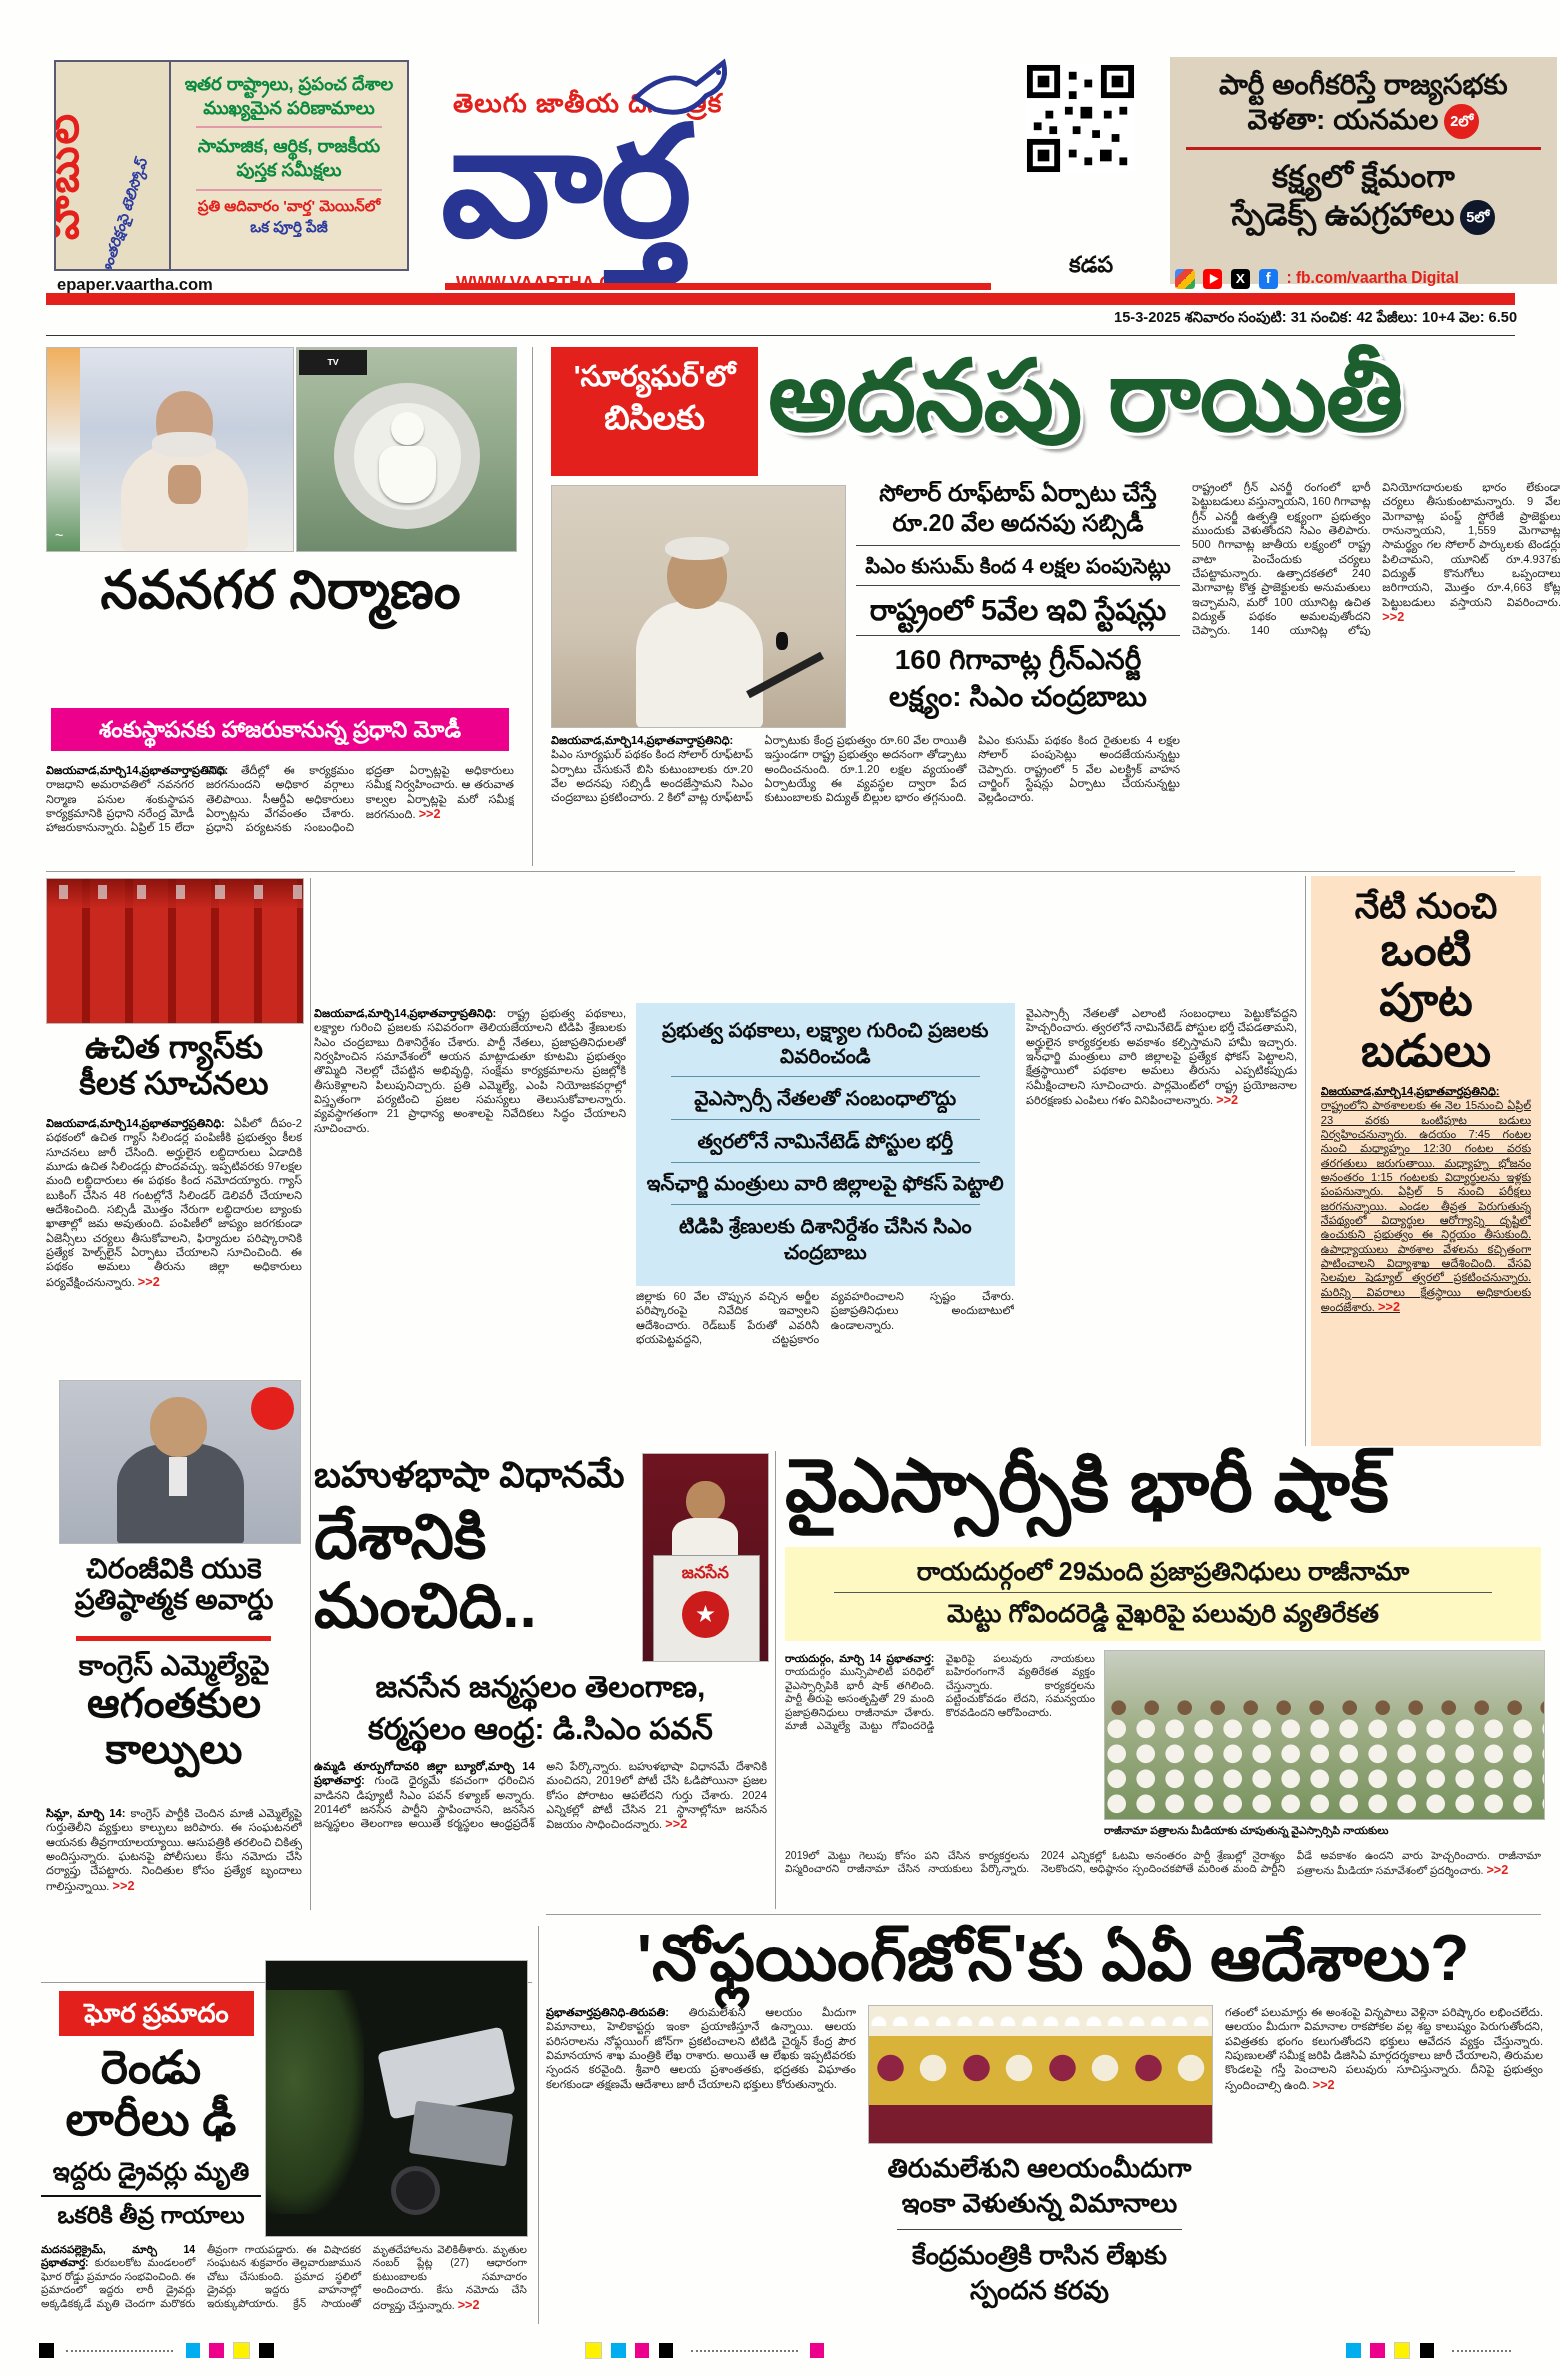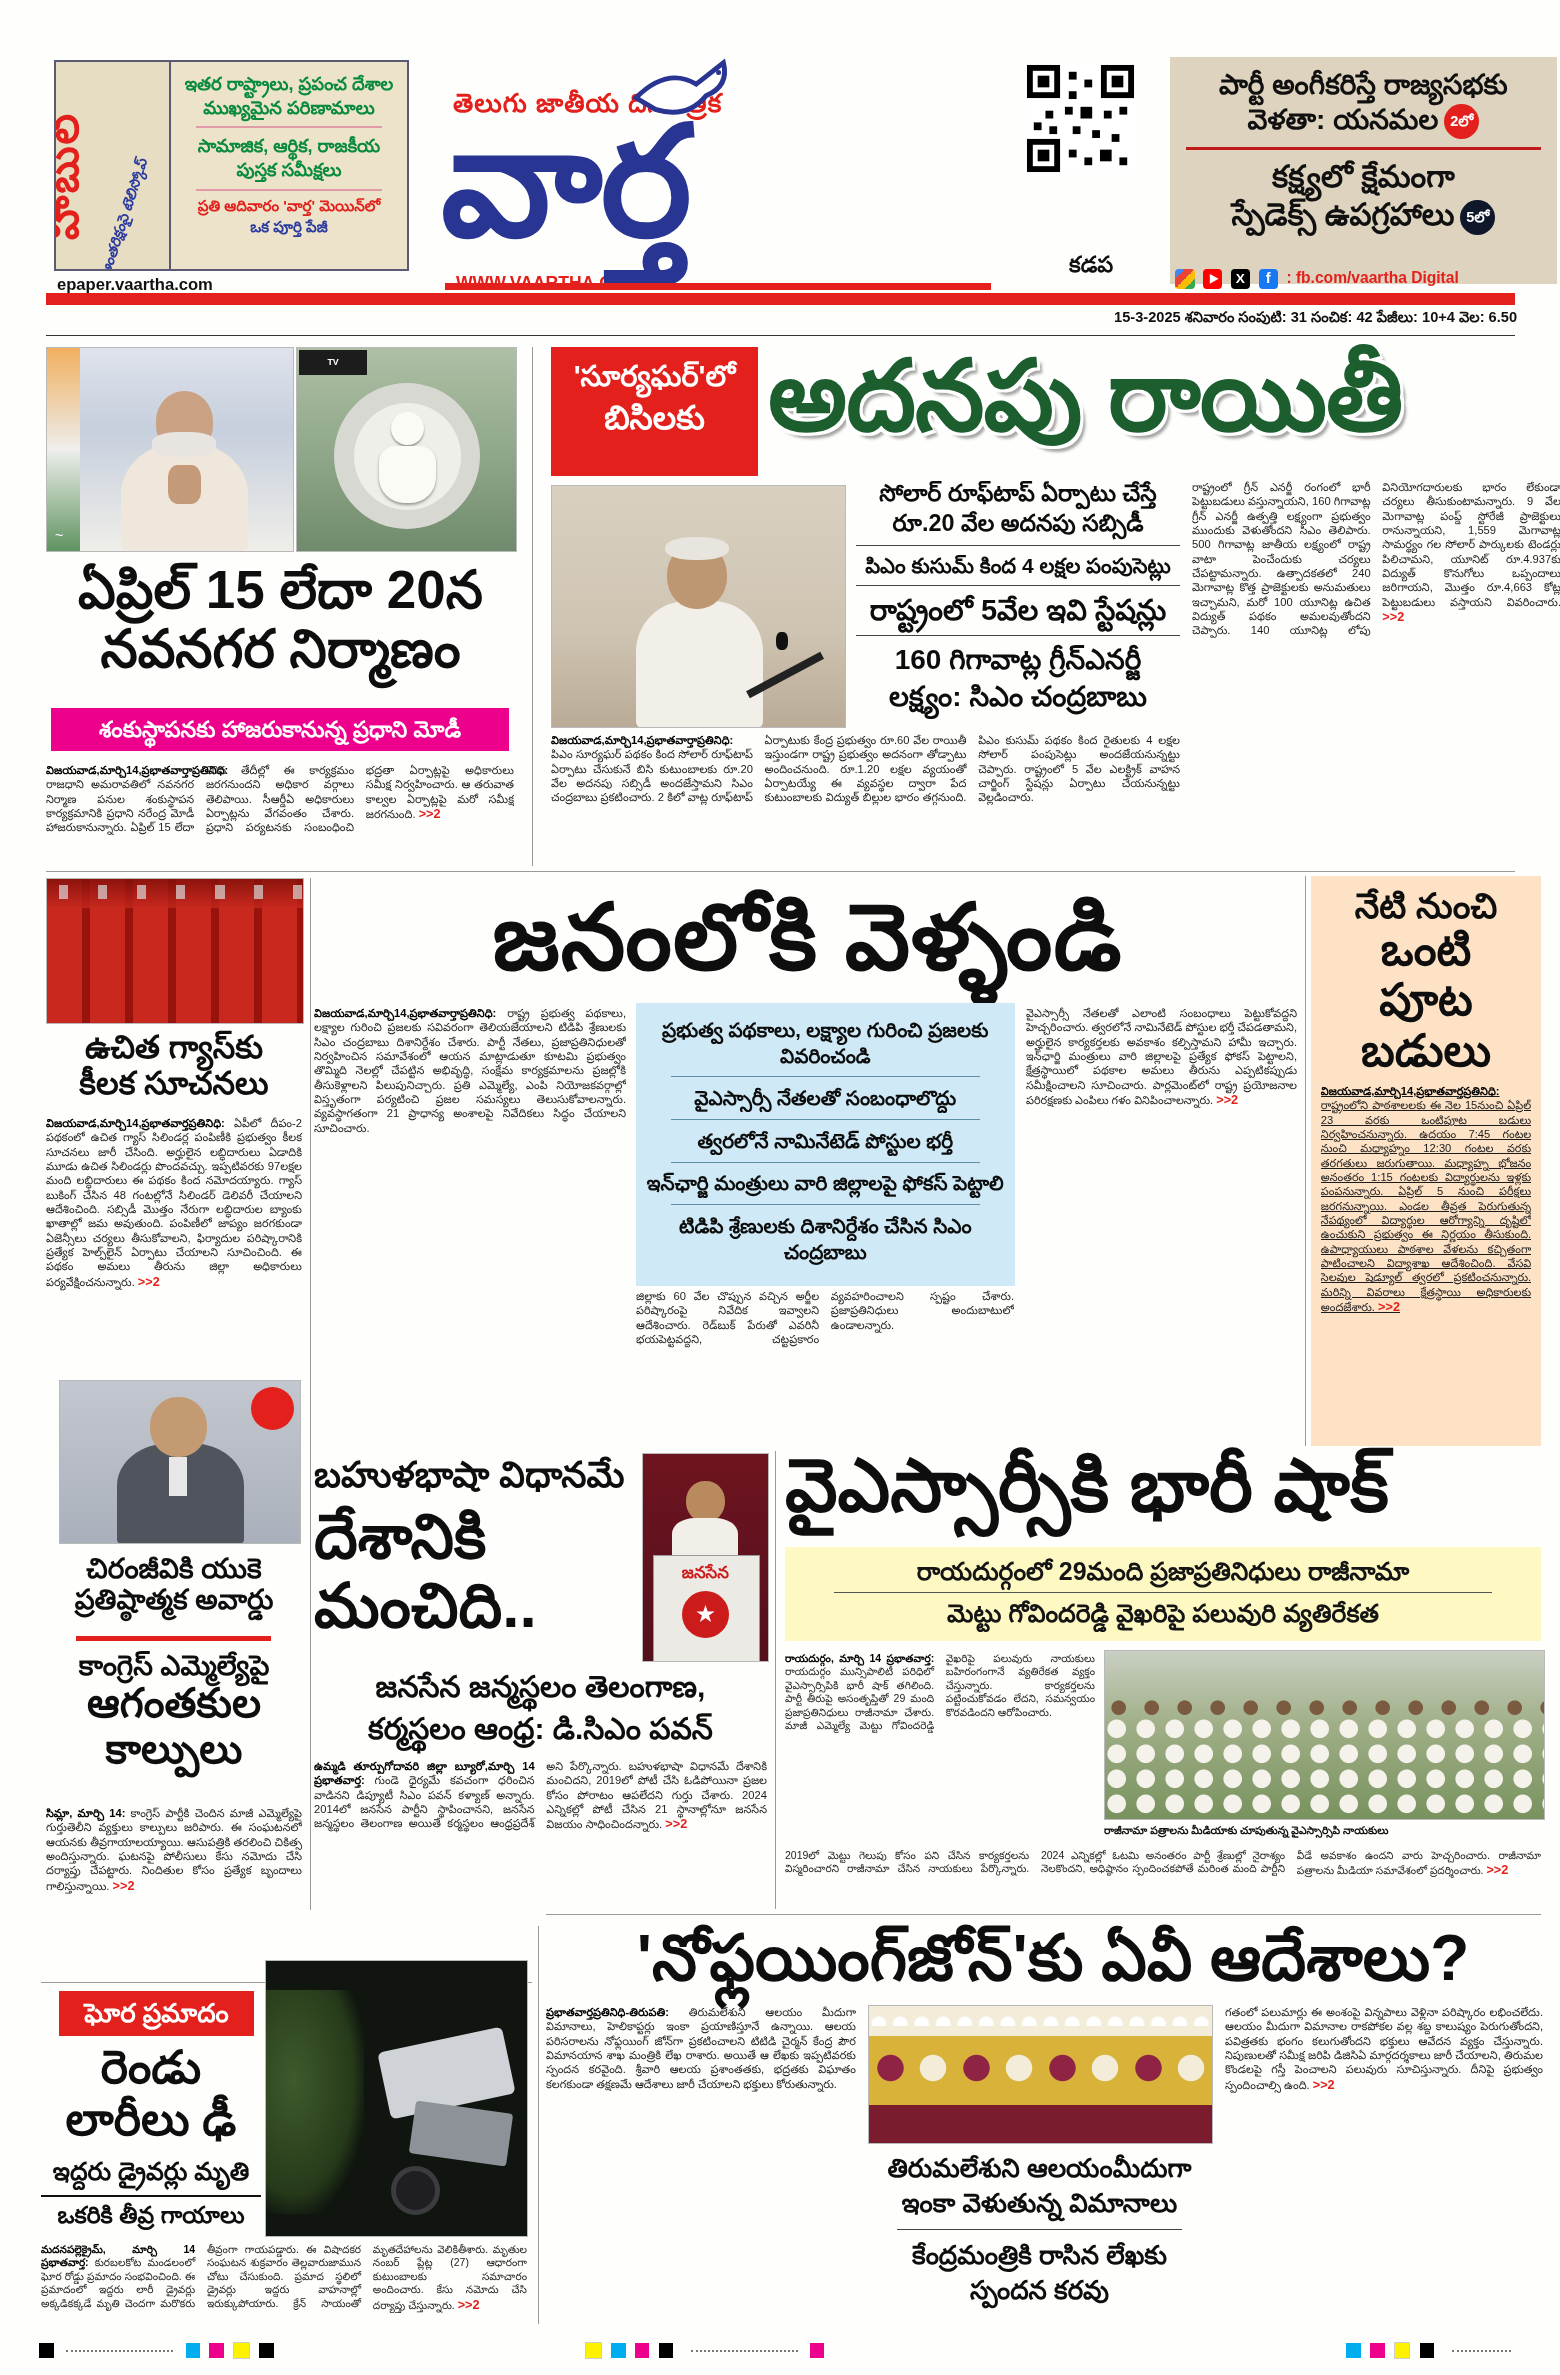--- a/index.html
+++ b/index.html
@@ -162,21 +162,20 @@
   <div class="photo" style="left:296px;top:347px;width:219px;height:203px;background:linear-gradient(180deg,#aebfa5 0%,#8ea687 55%,#6f8a6c 100%);">
     <div style="position:absolute;left:37px;top:35px;width:146px;height:146px;background:#d8d8d2;border-radius:50%;"></div>
     <div style="position:absolute;left:57px;top:55px;width:107px;height:107px;background:#efefe9;border-radius:50%;"></div>
     <div style="position:absolute;left:94px;top:64px;width:33px;height:33px;background:#fbfbf6;border-radius:50%;box-shadow:0 2px 2px #999;"></div>
     <div style="position:absolute;left:82px;top:98px;width:57px;height:57px;background:#fbfbf6;border-radius:28% 28% 45% 45%;box-shadow:0 2px 2.9px #999;"></div>
     <div style="position:absolute;left:2px;top:2px;width:68px;height:25px;background:#1c1c1c;color:#fff;font-size:8.8px;font-weight:bold;text-align:center;line-height:25px;">TV</div>
   </div>
   <div class="rule-v" style="left:532px;top:347px;height:519px;"></div>
 
   <div class="b headline center" style="left:39px;top:560px;width:483px;font-size:53px;">
-    <div>ఏప్రిల్ 15 లేదా 20న</div>
     <div>నవనగర నిర్మాణం</div>
   </div>
   <div class="b pink-strap" style="left:51px;top:708px;width:458px;height:43px;">శంకుస్థాపనకు హాజరుకానున్న ప్రధాని మోడీ</div>
   <div class="b body-text cols3" style="left:46px;top:763px;width:468px;height:101px;">
     <span class="dateline">విజయవాడ,మార్చి14,ప్రభాతవార్తాప్రతినిధి:</span>
     <span>రాజధాని అమరావతిలో నవనగర నిర్మాణ పనుల శంకుస్థాపన కార్యక్రమానికి ప్రధాని నరేంద్ర మోడీ హాజరుకానున్నారు. ఏప్రిల్ 15 లేదా 20వ తేదీల్లో ఈ కార్యక్రమం జరగనుందని అధికార వర్గాలు తెలిపాయి. సీఆర్డీఏ అధికారులు ఏర్పాట్లను వేగవంతం చేశారు. ప్రధాని పర్యటనకు సంబంధించి భద్రతా ఏర్పాట్లపై అధికారులు సమీక్ష నిర్వహించారు. ఆ తరువాత కాల్వల ఏర్పాట్లపై మరో సమీక్ష జరగనుంది.</span>
     <span class="jump">&gt;&gt;2</span>
   </div>
 
   <div class="b kicker-red" style="left:551px;top:347px;width:207px;height:129px;padding-top:9.8px;box-sizing:border-box;">
@@ -228,21 +227,20 @@
     <div>కీలక సూచనలు</div>
   </div>
   <div class="b body-text" style="left:46px;top:1116px;width:256px;height:259px;">
     <span class="dateline">విజయవాడ,మార్చి14,ప్రభాతవార్తప్రతినిధి:</span>
     <span>ఏపీలో దీపం-2 పథకంలో ఉచిత గ్యాస్ సిలిండర్ల పంపిణీకి ప్రభుత్వం కీలక సూచనలు జారీ చేసింది. అర్హులైన లబ్ధిదారులు ఏడాదికి మూడు ఉచిత సిలిండర్లు పొందవచ్చు. ఇప్పటివరకు 97లక్షల మంది లబ్ధిదారులు ఈ పథకం కింద నమోదయ్యారు. గ్యాస్ బుకింగ్ చేసిన 48 గంటల్లోనే సిలిండర్ డెలివరీ చేయాలని ఆదేశించింది. సబ్సిడీ మొత్తం నేరుగా లబ్ధిదారుల బ్యాంకు ఖాతాల్లో జమ అవుతుంది. పంపిణీలో జాప్యం జరగకుండా ఏజెన్సీలు చర్యలు తీసుకోవాలని, ఫిర్యాదుల పరిష్కారానికి ప్రత్యేక హెల్ప్‌లైన్ ఏర్పాటు చేయాలని సూచించింది. ఈ పథకం అమలు తీరును జిల్లా అధికారులు పర్యవేక్షించనున్నారు.</span>
     <span class="jump">&gt;&gt;2</span>
   </div>
 
   <div class="rule-v" style="left:310px;top:878px;height:1032px;"></div>
 
-  <div class="b headline center" style="left:314px;top:886px;width:987px;font-size:92px;font-weight:900;letter-spacing:1px;">జనంలోకి వెళ్ళండి</div>
 
   <div class="b body-text" style="left:314px;top:1006px;width:312px;height:435px;">
     <span class="dateline">విజయవాడ,మార్చి14,ప్రభాతవార్తాప్రతినిధి:</span>
     <span>రాష్ట్ర ప్రభుత్వ పథకాలు, లక్ష్యాల గురించి ప్రజలకు సవివరంగా తెలియజేయాలని టిడిపి శ్రేణులకు సిఎం చంద్రబాబు దిశానిర్దేశం చేశారు. పార్టీ నేతలు, ప్రజాప్రతినిధులతో నిర్వహించిన సమావేశంలో ఆయన మాట్లాడుతూ కూటమి ప్రభుత్వం తొమ్మిది నెలల్లో చేపట్టిన అభివృద్ధి, సంక్షేమ కార్యక్రమాలను ప్రజల్లోకి తీసుకెళ్లాలని పిలుపునిచ్చారు. ప్రతి ఎమ్మెల్యే, ఎంపి నియోజకవర్గాల్లో విస్తృతంగా పర్యటించి ప్రజల సమస్యలు తెలుసుకోవాలన్నారు. వ్యవస్థాగతంగా 21 ప్రాధాన్య అంశాలపై నివేదికలు సిద్ధం చేయాలని సూచించారు.</span>
   </div>
 
   <div class="b blue-box" style="left:636px;top:1003px;width:359px;height:256px;">
     <div class="blue-item">ప్రభుత్వ పథకాలు, లక్ష్యాల గురించి ప్రజలకు వివరించండి</div>
     <hr class="blue-sep">
     <div class="blue-item">వైఎస్సార్సీ నేతలతో సంబంధాలొద్దు</div>

